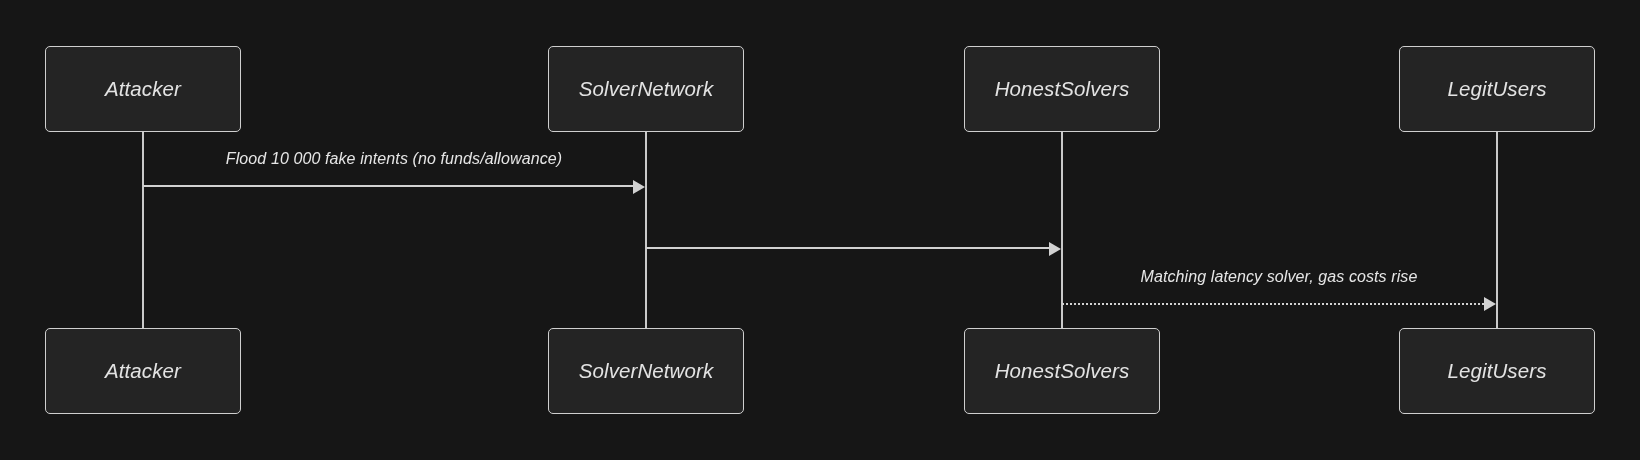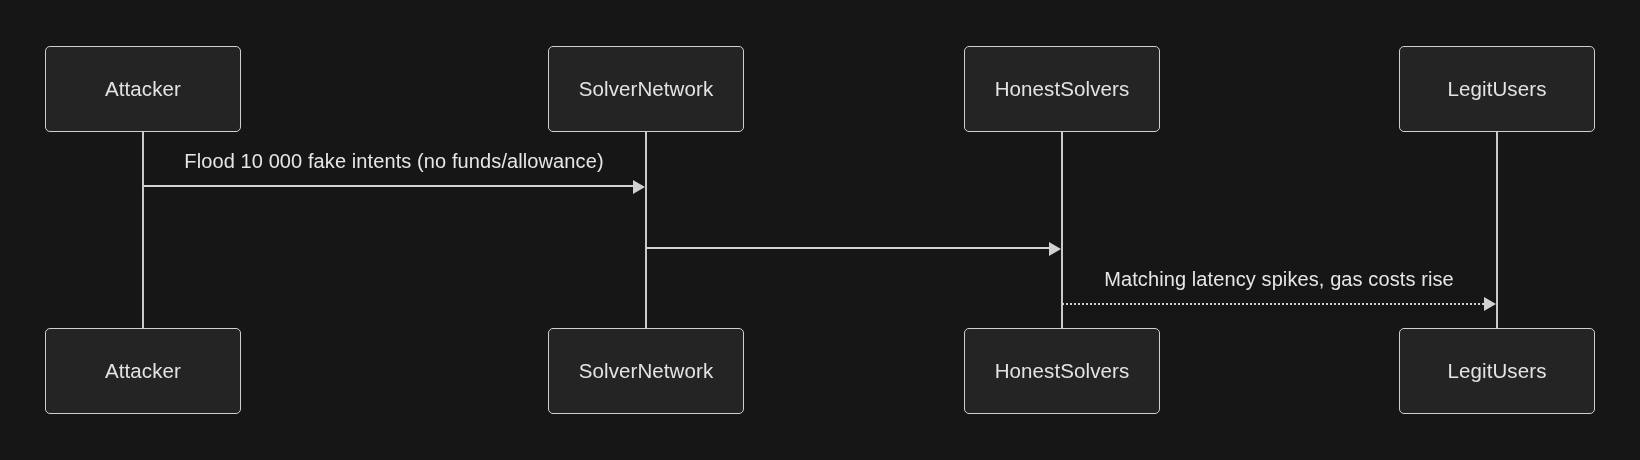--- a/index.html
+++ b/index.html
@@ -7,20 +7,21 @@
     padding: 0;
     background: #161616;
   }
   #canvas {
     position: relative;
     width: 1640px;
     height: 460px;
     background: #161616;
     font-family: "Liberation Sans", sans-serif;
     overflow: hidden;
+    font-style: italic;
   }
   .participant-box {
     position: absolute;
     box-sizing: border-box;
     width: 196px;
     height: 86px;
     background: #242424;
     border: 1.6px solid #cfcfcf;
     border-radius: 5px;
     display: flex;
@@ -52,21 +53,21 @@
     position: absolute;
     width: 0;
     height: 0;
     border-top: 7px solid transparent;
     border-bottom: 7px solid transparent;
     border-left: 12px solid #d2d2d2;
   }
   .msg-label {
     position: absolute;
     color: #e6e6e6;
-    font-size: 20px;
+    font-size: 16px;
     white-space: nowrap;
     transform: translateX(-50%);
     letter-spacing: 0.1px;
   }
 </style>
 </head>
 <body>
 
 <div id="canvas">
 
@@ -103,15 +104,15 @@
 
   <div class="msg-line" style="left:143px; top:185px; width:490px"></div>
   <div class="arrow-head" style="left:633px; top:180px"></div>
   <div class="msg-label" style="left:394px; top:150px">Flood 10 000 fake intents (no funds/allowance)</div>
 
   <div class="msg-line" style="left:646px; top:247px; width:403px"></div>
   <div class="arrow-head" style="left:1049px; top:242px"></div>
 
   <div class="msg-line dotted" style="left:1062px; top:303px; width:422px"></div>
   <div class="arrow-head" style="left:1484px; top:297px"></div>
-  <div class="msg-label" style="left:1279px; top:268px">Matching latency spikes, gas costs rise</div>
+  <div class="msg-label" style="left:1279px; top:268px">Matching latency solver, gas costs rise</div>
 
 </div>
 
 </body></html>

